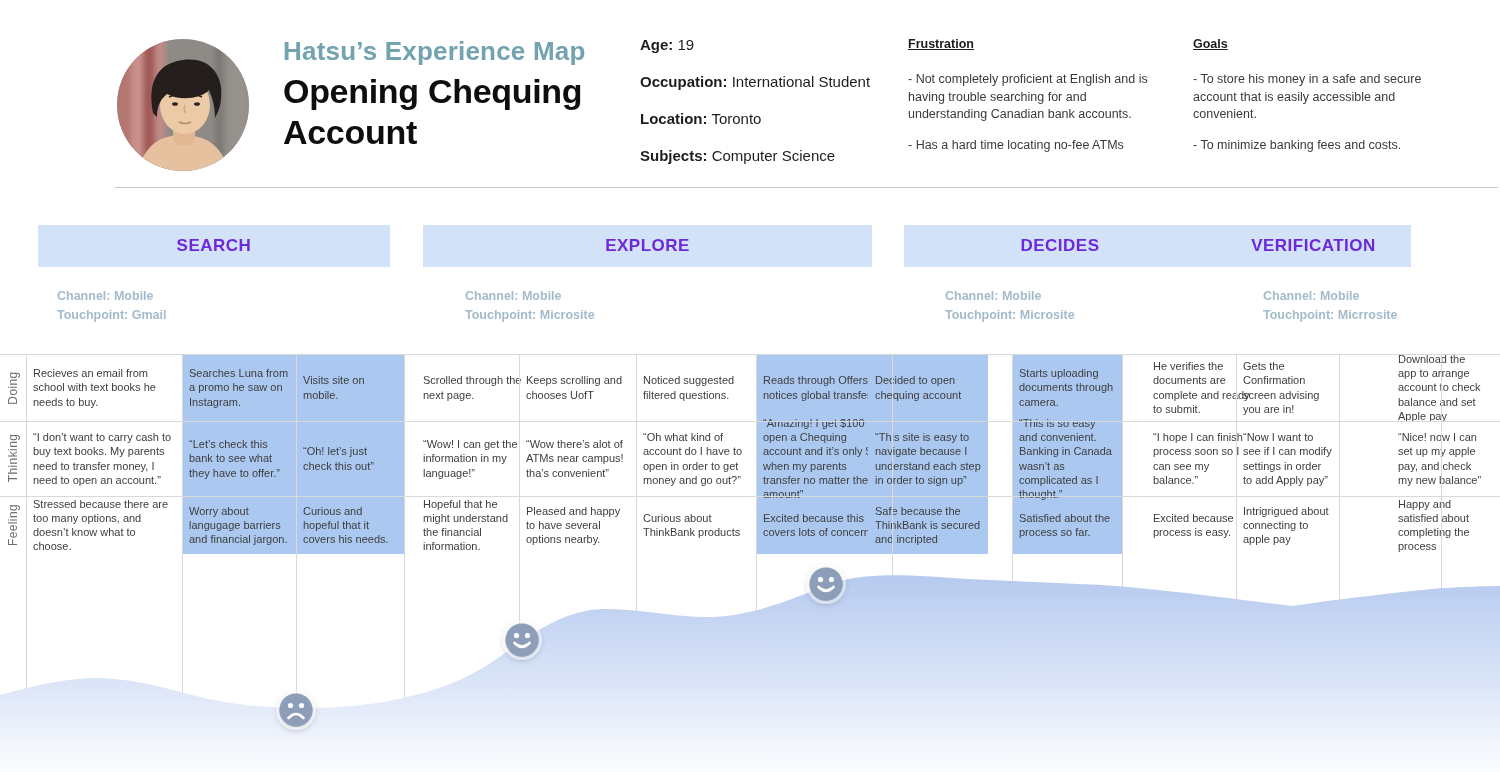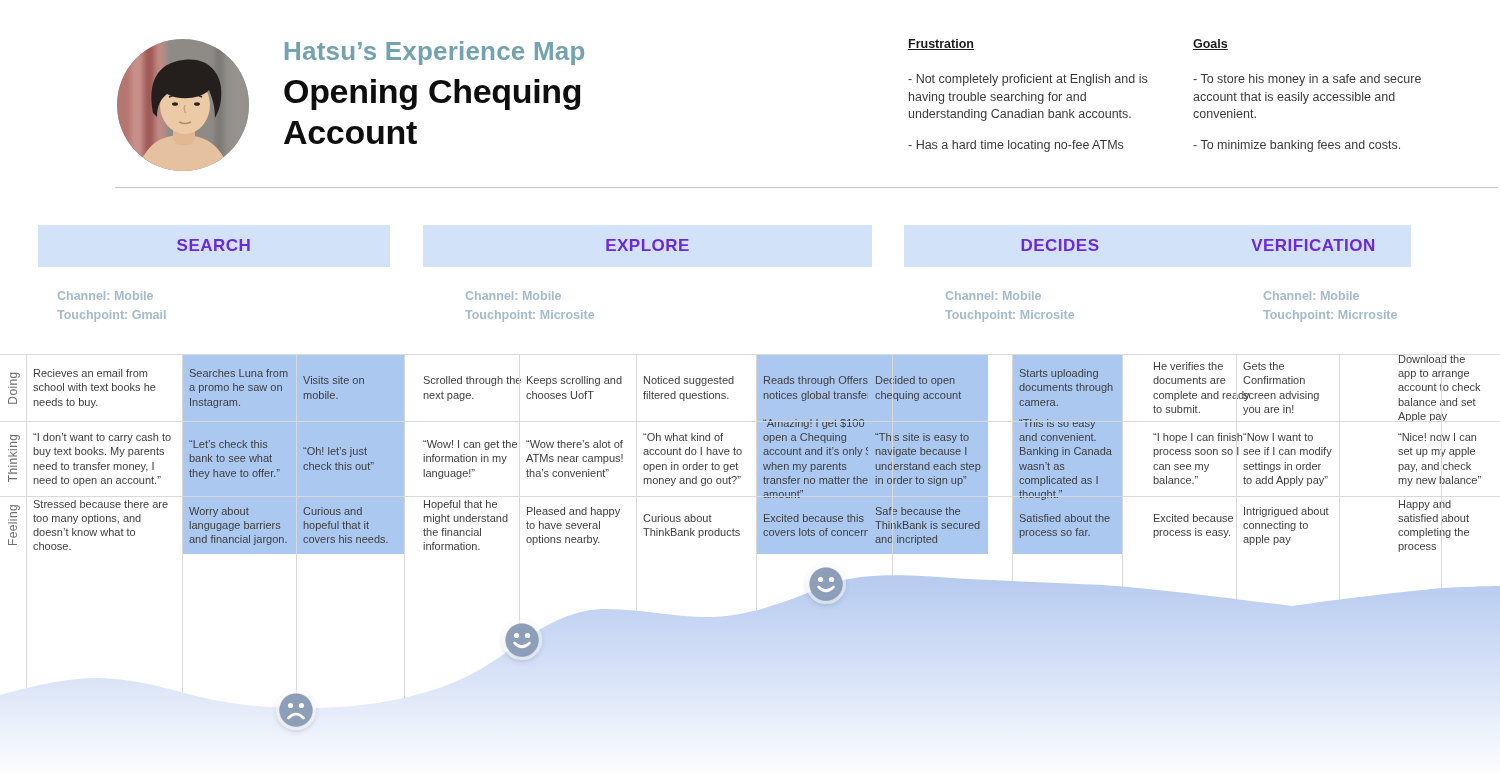--- a/index.html
+++ b/index.html
@@ -80,20 +80,26 @@
       <path d="M62,83 q6,3 12,0" stroke="#b98a74" stroke-width="1.6" fill="none"></path>
       <path d="M36,74 C30,44 40,24 66,21 C94,17 107,38 104,60 C103,70 100,75 98,79 C98,64 94,57 92,51 C84,60 62,62 50,55 C44,60 40,66 40,78 Z" fill="#241f1c"></path>
     </g>
   </svg>
 
   <div class="title-block">
     <div class="map-title">Hatsu’s Experience Map</div>
     <div class="main-title">Opening Chequing Account</div>
   </div>
 
+  <div class="persona">
+    <div class="p-line"><span class="p-label">Age:</span> <span>19</span></div>
+    <div class="p-line"><span class="p-label">Occupation:</span> <span>International Student</span></div>
+    <div class="p-line"><span class="p-label">Location:</span> <span>Toronto</span></div>
+    <div class="p-line"><span class="p-label">Subjects:</span> <span>Computer Science</span></div>
+  </div>
 
   <div class="info-blk frustration">
     <div class="blk-title">Frustration</div>
     <p>- Not completely proficient at English and is having trouble searching for and understanding Canadian bank accounts.</p>
     <p>- Has a hard time locating no-fee ATMs</p>
   </div>
 
   <div class="info-blk goals">
     <div class="blk-title">Goals</div>
     <p>- To store his money in a safe and secure account that is easily accessible and convenient.</p>

